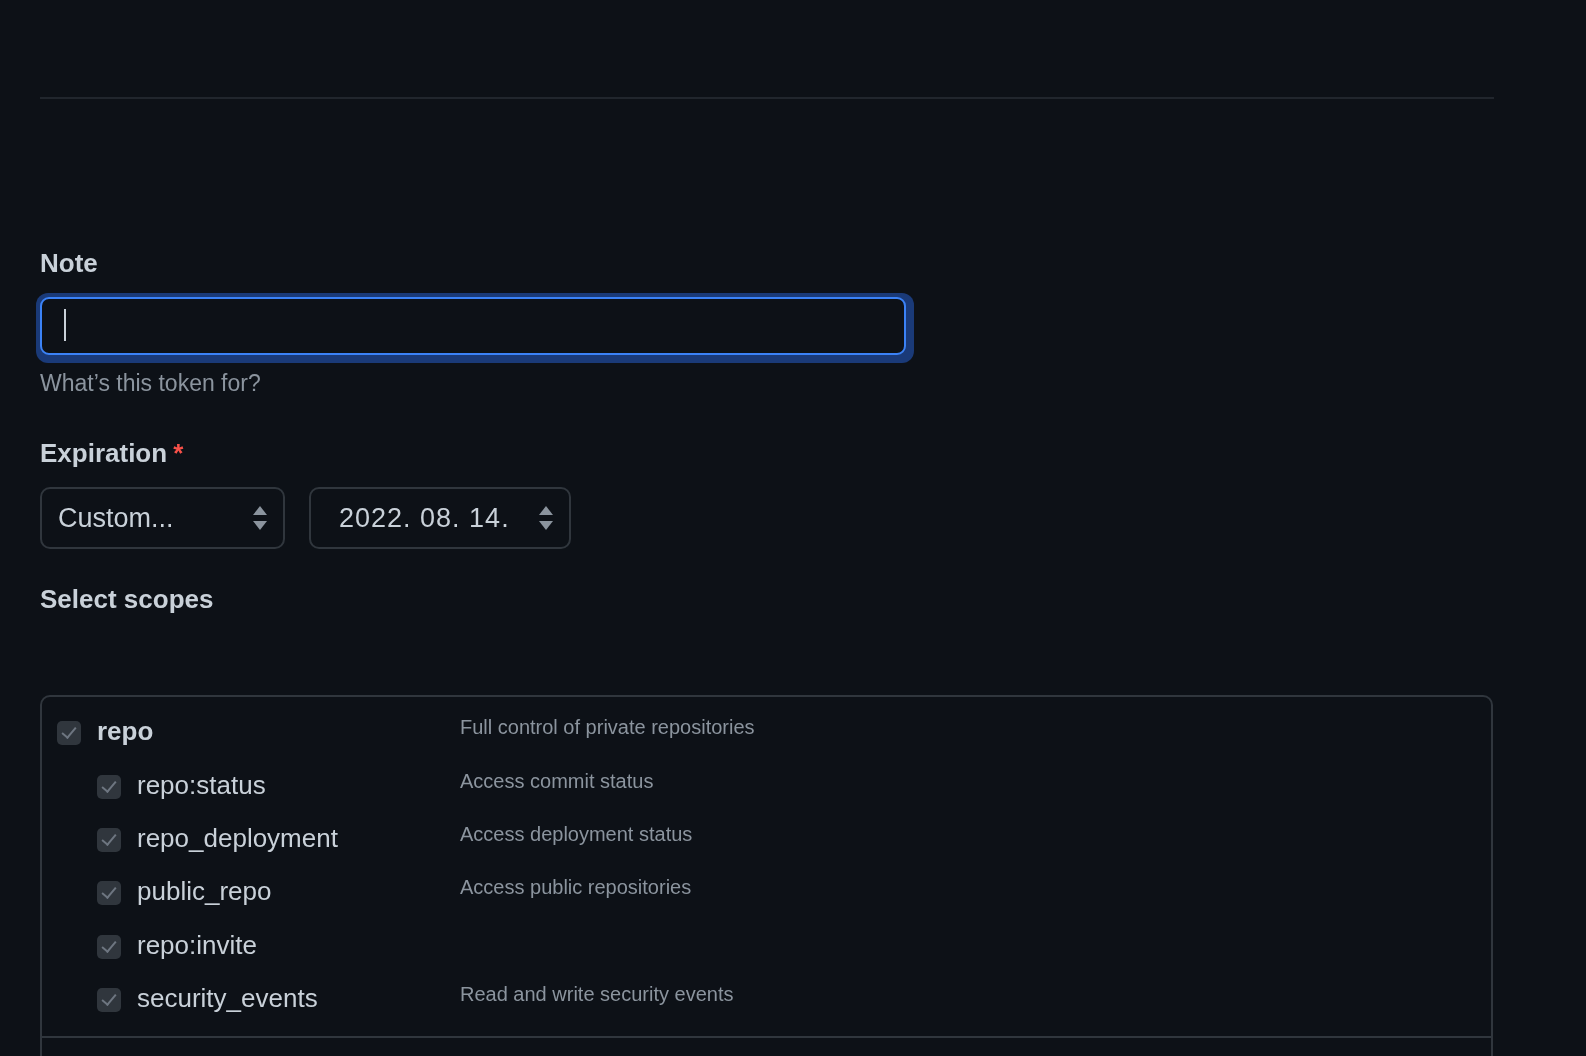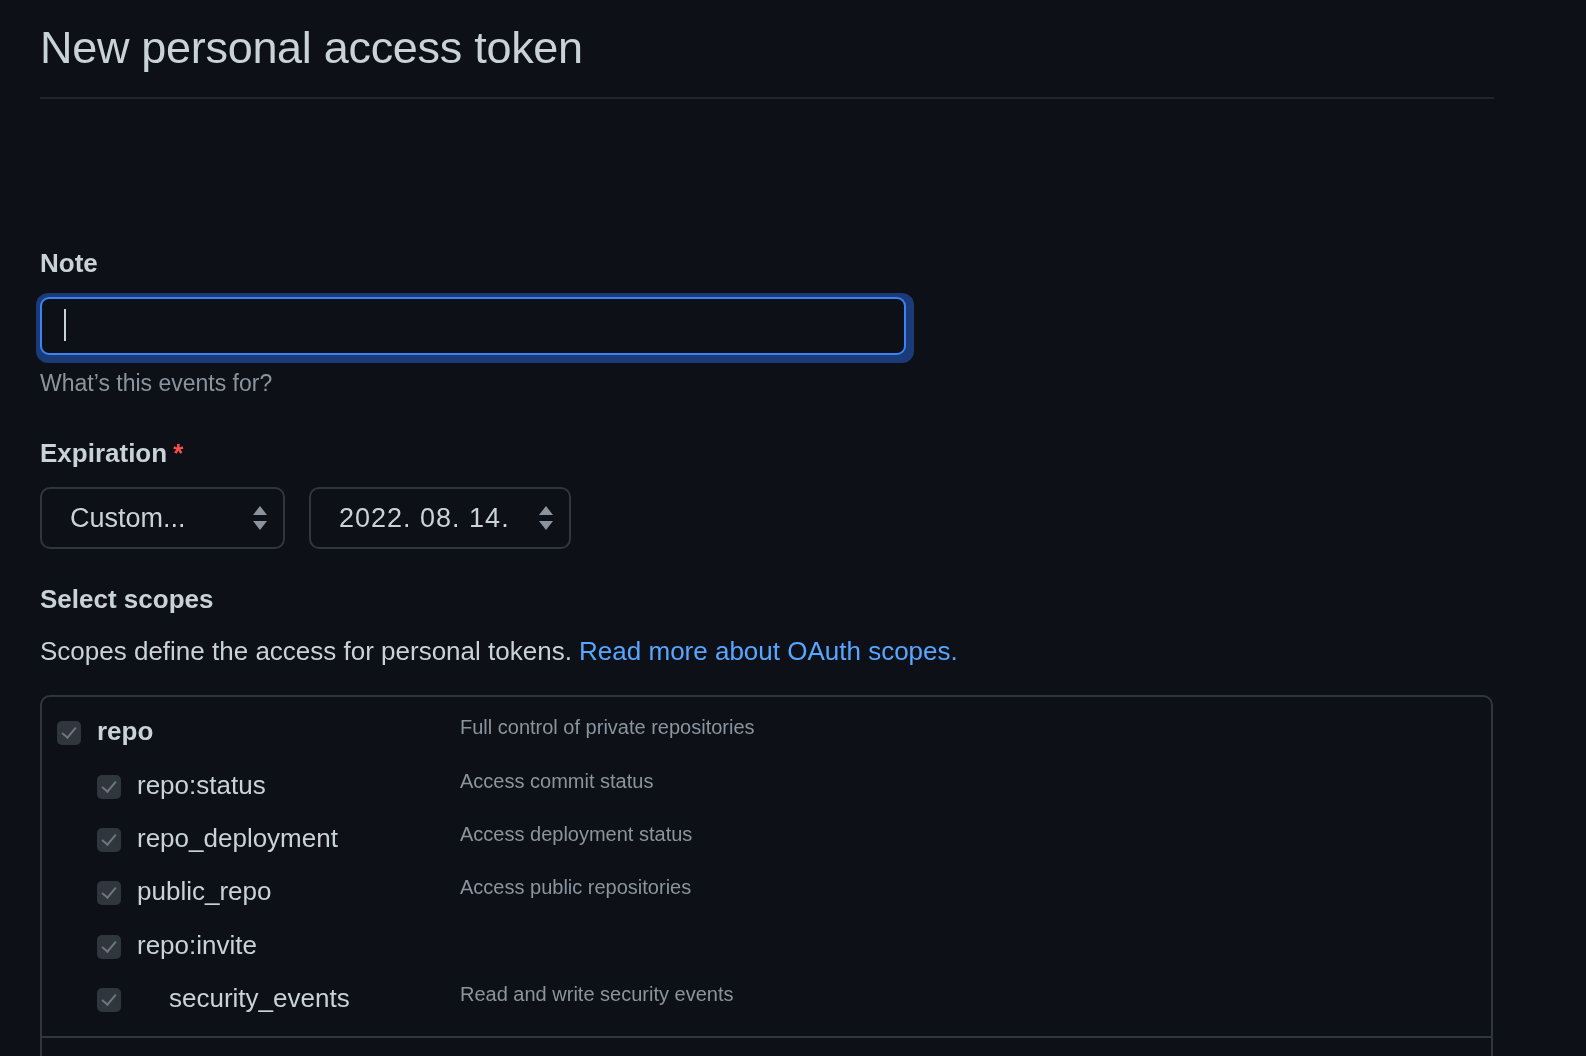--- a/index.html
+++ b/index.html
@@ -47,21 +47,21 @@
     .hint {
       position: absolute; left: 40px; top: 370px;
       font-size: 23px; color: #8b949e;
     }
     .exp-label { top: 438px; }
     .required { color: #f85149; margin-left: 6px; font-weight: 700; }
     .select {
       position: absolute; top: 487px; height: 62px; box-sizing: border-box;
       border: 2px solid #30363d; border-radius: 10px; background: #0d1117;
       font-size: 27px; color: #c9d1d9;
-      display: flex; align-items: center; padding-left: 28px;
+      display: flex; align-items: center; padding-left: 16px;
     }
     .select-expiry { left: 40px; width: 245px; }
     .select-date { left: 309px; width: 262px; padding-left: 28px; letter-spacing: 1px; text-align: right; }
     .updown {
       position: absolute; right: 16px; top: 50%; transform: translateY(-50%);
       width: 14px; height: 24px;
     }
     .updown::before, .updown::after {
       content: ""; position: absolute; left: 0; width: 0; height: 0;
       border-left: 7px solid transparent; border-right: 7px solid transparent;
@@ -97,44 +97,42 @@
     }
     .scope-name.parent { font-weight: 700; text-align: center; }
     .scope-desc {
       position: absolute; left: 460px; font-size: 20px; color: #8b949e; white-space: nowrap;
     }
   </style>
 </head>
 <body>
 
 <div class="page">
-  <h1 class="title">New personal access token</h1>
   <div class="title-divider"></div>
 
 
   <div class="label note-label">Note</div>
   <div class="note-input-wrap">
     <input class="note-input" type="text" placeholder="" style="">
     <div class="caret"></div>
   </div>
-  <div class="hint">What’s this events for?</div>
+  <div class="hint">What’s this token for?</div>
 
   <div class="label exp-label"><span>Expiration</span><span class="required">*</span></div>
 
   <div class="select select-expiry">
     <span>Custom...</span>
     <span class="updown"></span>
   </div>
   <div class="select select-date">
     <span>2022. 08. 14.</span>
     <span class="updown"></span>
   </div>
 
   <div class="label scopes-label">Select scopes</div>
-  <div class="scopes-desc"><span>Scopes define the access for personal tokens. </span><a class="link" href="#">Read more about OAuth scopes.</a></div>
 
   <div class="scopes-box"></div>
   <div class="scopes-box-divider"></div>
 
   <div class="scope-row" style="left:57px; top:713px;">
     <span class="checkbox"></span>
   </div>
   <div class="scope-name parent" style="left:97px; top:716px;">repo</div>
   <div class="scope-desc" style="top:716px;">Full control of private repositories</div>
 
@@ -157,15 +155,15 @@
   <div class="scope-desc" style="top:876px;">Access public repositories</div>
 
   <div class="scope-row" style="left:97px; top:927px;">
     <span class="checkbox"></span>
   </div>
   <div class="scope-name" style="left:137px; top:930px;">repo:invite</div>
 
   <div class="scope-row" style="left:97px; top:980px;">
     <span class="checkbox"></span>
   </div>
-  <div class="scope-name" style="left:137px; top:983px;margin-left:32px;">security_events</div>
+  <div class="scope-name" style="left:137px; top:983px;">security_events</div>
   <div class="scope-desc" style="top:983px;">Read and write security events</div>
 </div>
 
 </body></html>

